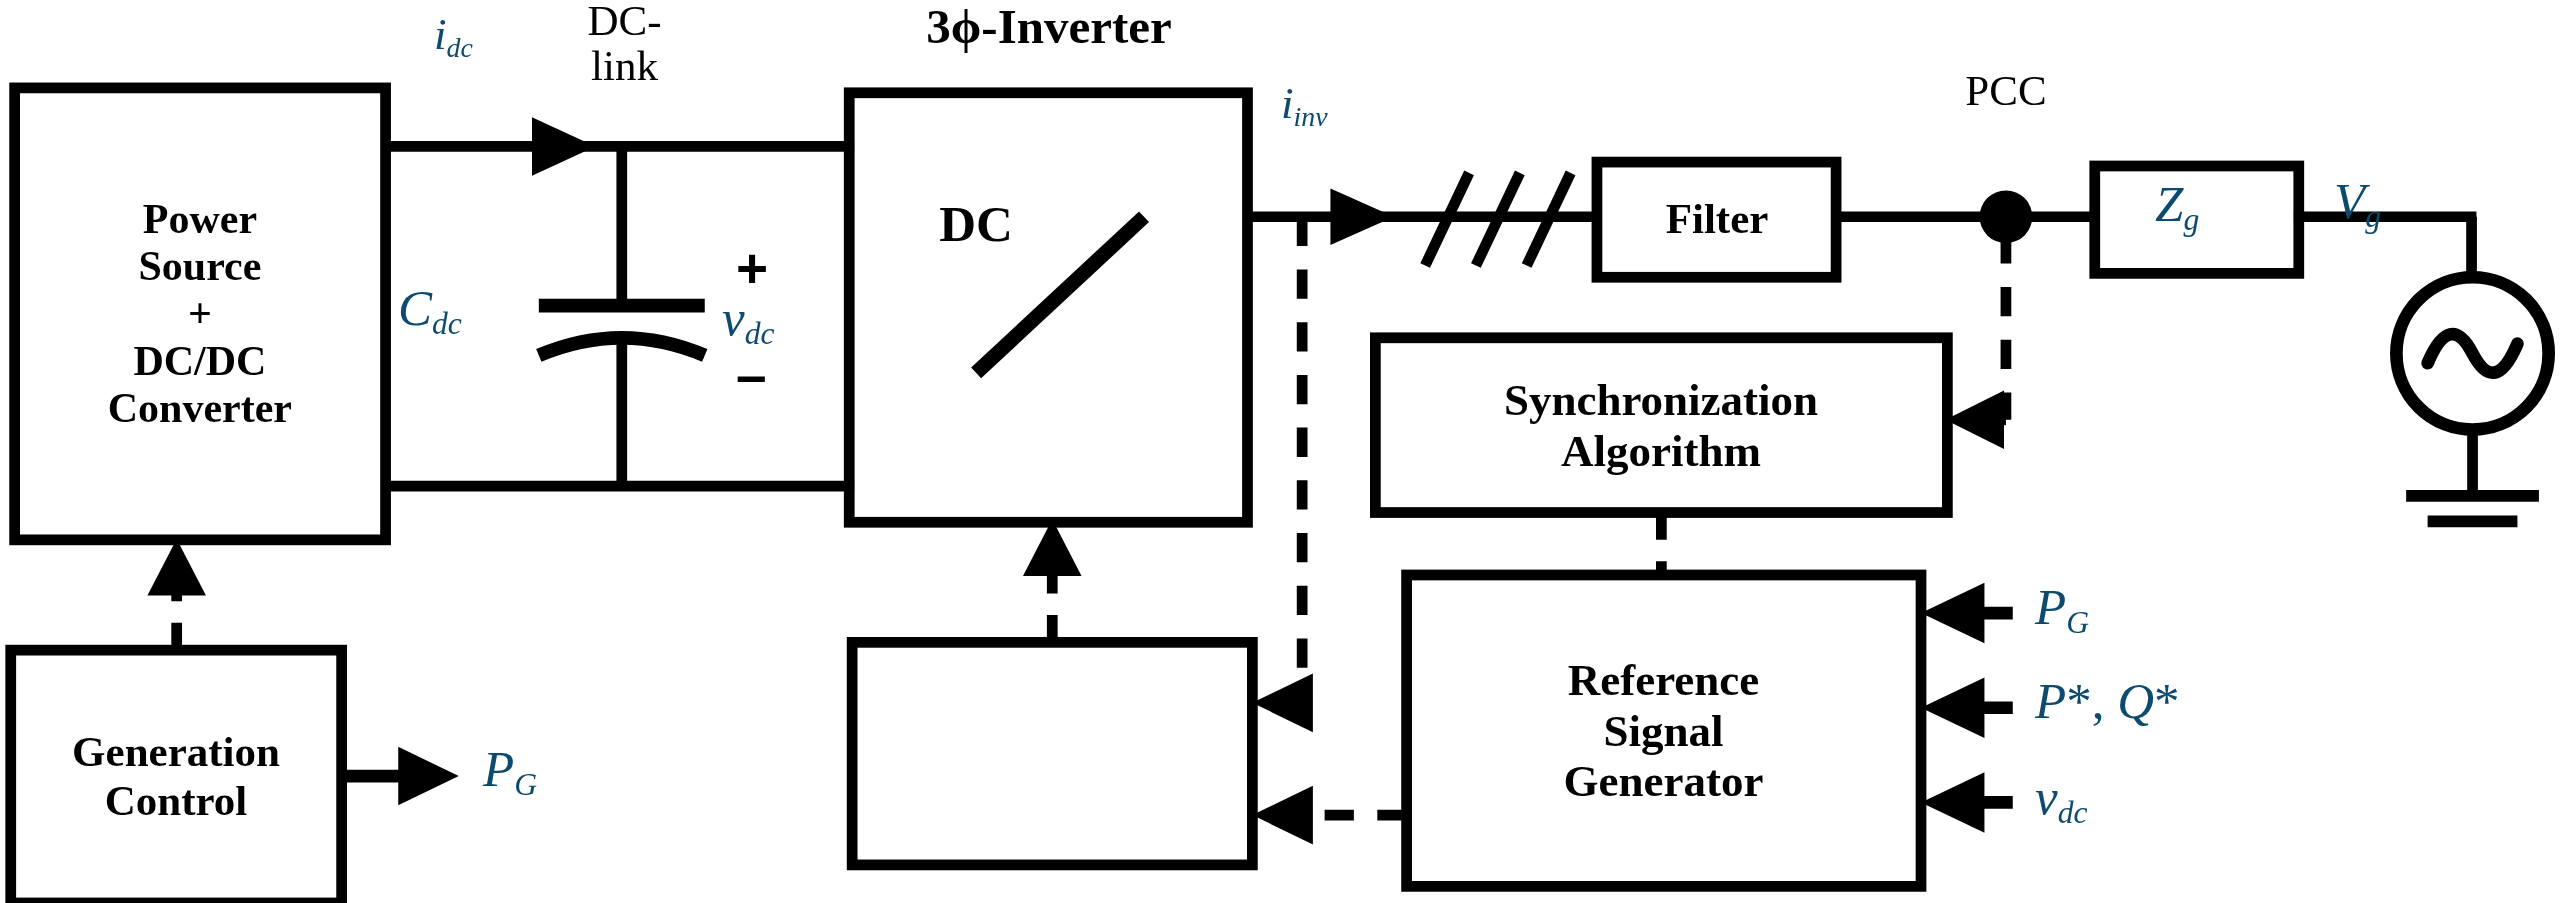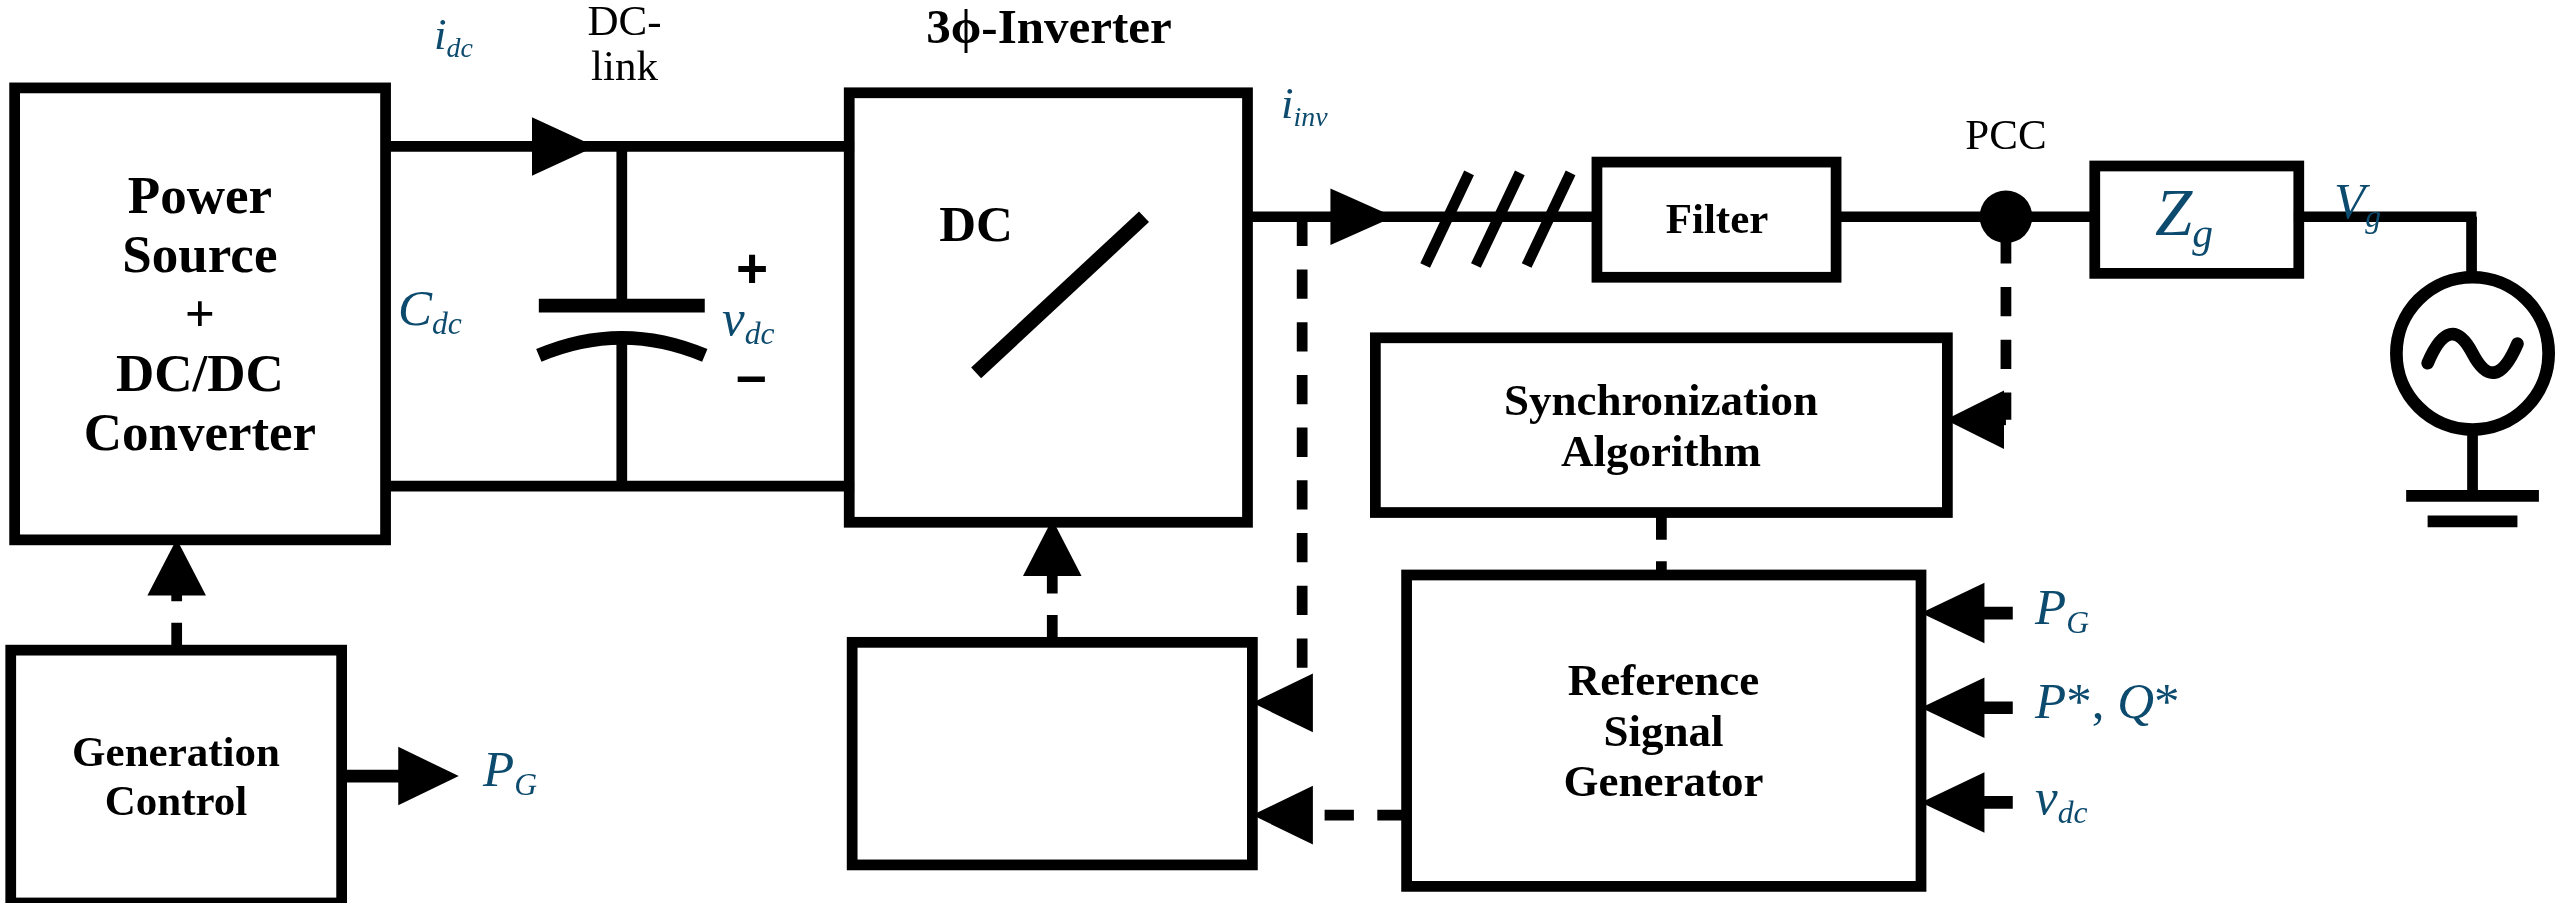--- a/index.html
+++ b/index.html
@@ -143,42 +143,42 @@
     <path d="M2033,694 L1968,725 L2033,756 z" fill="#000"></path>
 
     <line x1="2062" y1="822" x2="2028" y2="822" stroke="#000" stroke-width="13"></line>
     <path d="M2033,791 L1968,822 L2033,853 z" fill="#000"></path>
 
     <line x1="1000" y1="382" x2="1172" y2="222" stroke="#000" stroke-width="15"></line>
   </svg>
 
   <div class="ttl" style="left:839px;top:-2px;width:420px;text-align:center;font-size:49px;">3ϕ-Inverter</div>
 
-  <div class="blk-label" style="left:24.4px;top:94px;width:351px;height:440px;font-size:53px;">Power
+  <div class="blk-label" style="left:24.4px;top:94px;width:351px;height:440px;font-size:42px;">Power
 Source
 +
 DC/DC
 Converter</div>
 
   <div class="blk-label" style="left:20.5px;top:656px;width:311px;height:241px;font-size:43px;">Generation
 Control</div>
 
 
   <div class="blk-label" style="left:888px;top:195px;width:176px;height:59px;font-size:51px;">DC</div>
 
   <div class="blk-label" style="left:1607px;top:168px;width:220px;height:103px;font-size:43px;">Filter</div>
 
   <div class="blk-label" style="left:1385px;top:344px;width:552px;height:163px;font-size:45px;">Synchronization
 Algorithm</div>
 
   <div class="blk-label" style="left:1416px;top:581px;width:495px;height:300px;font-size:45px;">Reference
 Signal
 Generator</div>
 
-  <div class="plain" style="left:1933px;top:68px;width:146px;font-size:43px;margin-top:44px;">PCC</div>
+  <div class="plain" style="left:1933px;top:68px;width:146px;font-size:43px;">PCC</div>
 
   <div class="plain" style="left:556px;top:-2px;width:137px;font-size:43px;">DC-
 link</div>
 
   <div class="sym" style="left:434px;top:11.7px;font-size:45px;">
     <span>i</span><span class="sub">dc</span>
   </div>
 
   <div class="sym" style="left:398px;top:283px;font-size:51px;">
     <span>C</span><span class="sub">dc</span>
@@ -187,21 +187,21 @@
   <div class="pm" style="left:736px;top:241px;font-size:55px;">+</div>
   <div class="sym" style="left:722px;top:293px;font-size:51px;">
     <span>v</span><span class="sub">dc</span>
   </div>
   <div class="pm" style="left:736px;top:348px;font-size:55px;">–</div>
 
   <div class="sym" style="left:1281px;top:81px;font-size:45px;">
     <span>i</span><span class="sub">inv</span>
   </div>
 
-  <div class="sym" style="left:2155px;top:179px;font-size:67px;">
+  <div class="sym" style="left:2155px;top:179px;font-size:51px;">
     <span>Z</span><span class="sub">g</span>
   </div>
 
   <div class="sym" style="left:2306px;top:176px;font-size:51px;margin-left:28px;">
     <span>V</span><span class="sub">g</span>
   </div>
 
   <div class="sym" style="left:483px;top:744px;font-size:51px;">
     <span>P</span><span class="subU">G</span>
   </div>

